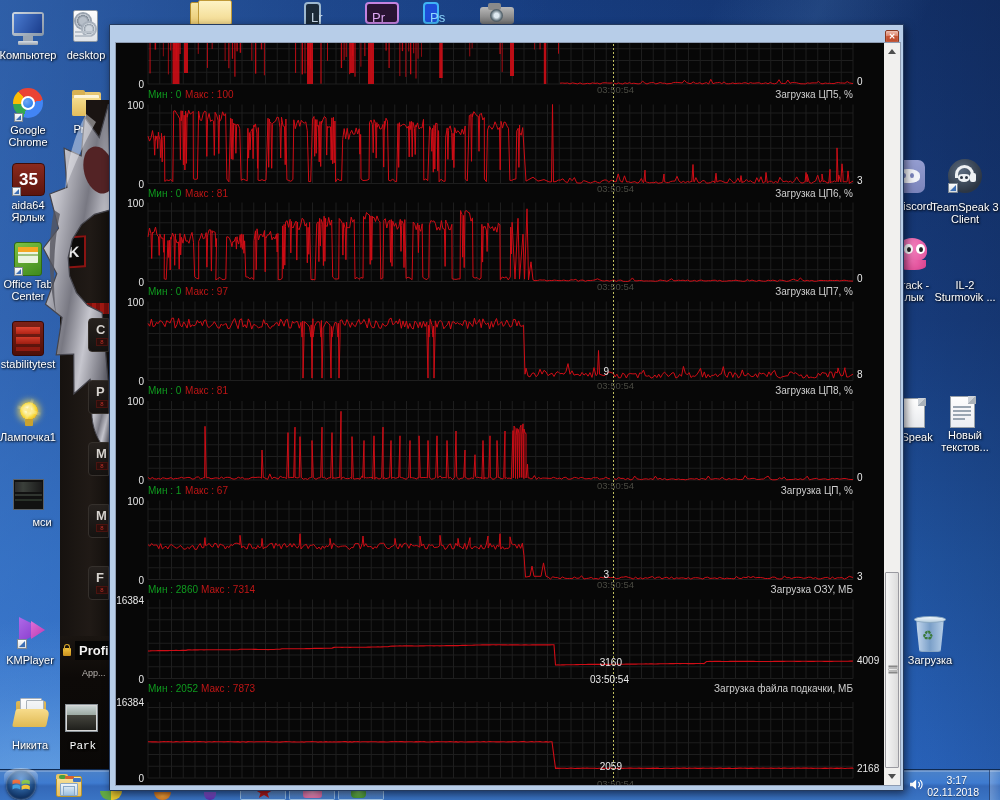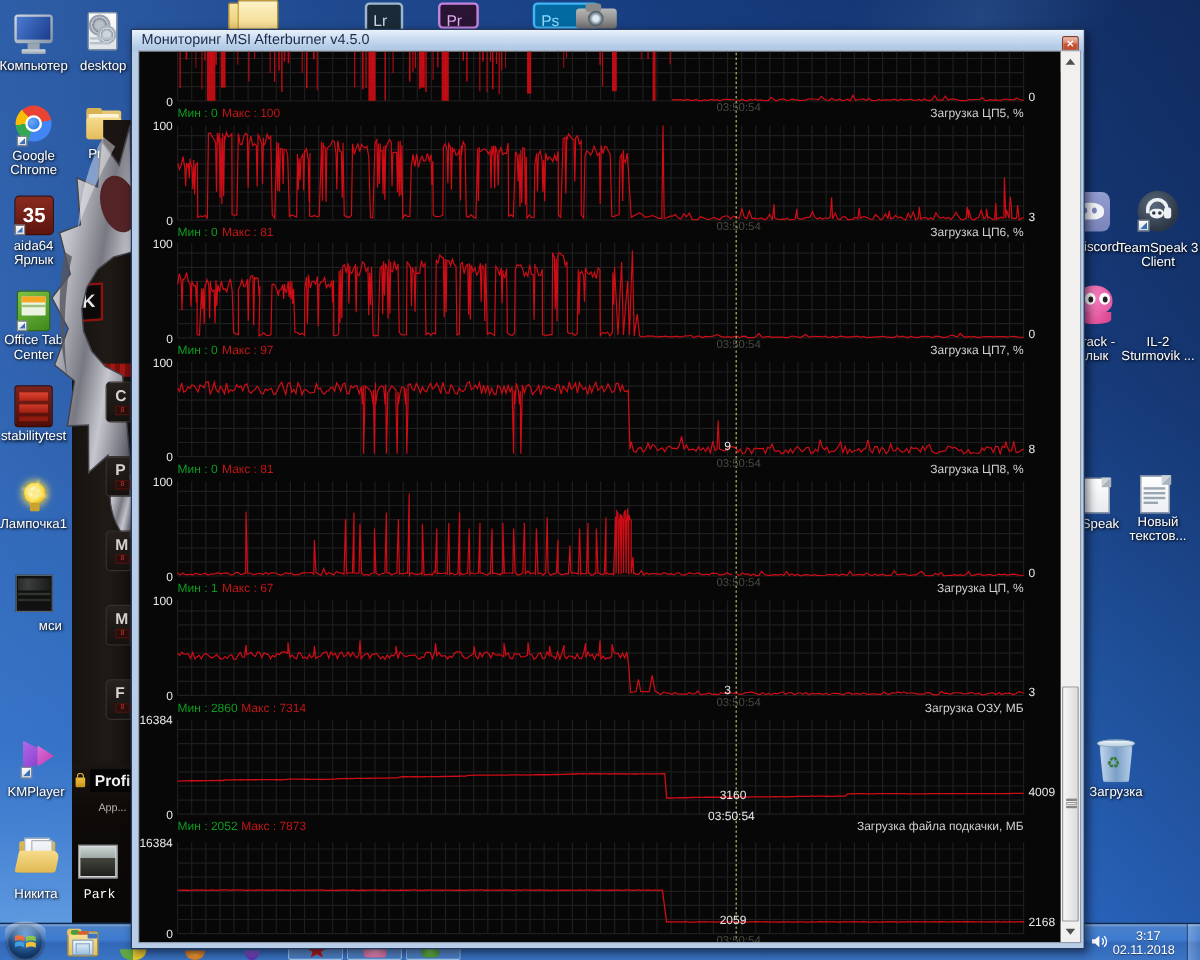--- a/index.html
+++ b/index.html
@@ -41,23 +41,23 @@
 #taskbar { position:absolute; left:0; top:769px; width:1000px; height:31px;
   background:linear-gradient(#2c4a7c 0%, #4a81c9 8%, #3e7bd0 45%, #3368b8 55%, #3a74c4 100%); }
 #tray { position:absolute; right:0; top:0; height:31px; color:#fff; font-size:11px; }
 </style></head>
 <body>
 
 <div class="ico" style="left:186px;top:0;width:46px;height:27px;">
  <div style="position:absolute;left:4px;top:2px;width:34px;height:25px;background:linear-gradient(#f7e7a7,#e8c56a);border:1px solid #b08c30;border-radius:2px;"></div>
  <div style="position:absolute;left:12px;top:0px;width:34px;height:25px;background:linear-gradient(#fdf3c4,#f2d88d);border:1px solid #c09a38;border-radius:2px;"></div>
 </div>
-<div class="ico" style="left:304px;top:2px;width:32px;height:22px;background:#1b2a38;border:2px solid #9db8cf;border-radius:4px;color:#c7d8e8;font-size:13px;padding:6px 0 16px 5px;">Lr</div>
+<div class="ico" style="left:304px;top:2px;width:17px;height:22px;background:#1b2a38;border:2px solid #9db8cf;border-radius:4px;color:#c7d8e8;font-size:13px;padding:6px 0 16px 5px;">Lr</div>
 <div class="ico" style="left:365px;top:2px;width:34px;height:22px;background:#2a1433;border:2px solid #c583e0;border-radius:4px;color:#dfa8f2;font-size:13px;padding:6px 0 0 5px;">Pr</div>
-<div class="ico" style="left:444px;top:2px;width:55px;height:22px;background:#0369a1;border:2px solid #40b4f5;border-radius:4px;color:#8fd8ff;font-size:13px;padding:6px 0 0 5px;">Ps</div>
+<div class="ico" style="left:423px;top:2px;width:16px;height:22px;background:#1d4ed8;border:2px solid #40b4f5;border-radius:4px;color:#8fd8ff;font-size:13px;padding:6px 0 0 5px;">Ps</div>
 <div class="ico" style="left:478px;top:1px;width:38px;height:23px;">
  <div style="position:absolute;left:2px;top:6px;width:34px;height:17px;background:linear-gradient(#b9b9b9,#6e6e6e);border-radius:3px;"></div>
  <div style="position:absolute;left:10px;top:2px;width:13px;height:7px;background:#8a8a8a;border-radius:2px;"></div>
  <div style="position:absolute;left:12px;top:8px;width:13px;height:13px;background:radial-gradient(circle at 50% 50%, #dfeaf2 25%, #5a6a74 60%, #333);border-radius:50%;"></div>
 </div>
 
 <div class="ico" style="left:11px;top:10px;width:34px;height:38px;">
  <div style="position:absolute;left:1px;top:2px;width:32px;height:24px;background:linear-gradient(135deg,#cfd8e2,#8795a5);border-radius:3px;"></div>
  <div style="position:absolute;left:3px;top:4px;width:28px;height:19px;background:linear-gradient(120deg,#4a7bd0,#1b3d8c);"></div>
  <div style="position:absolute;left:12px;top:26px;width:10px;height:5px;background:#9aa5b2;"></div>
@@ -279,21 +279,20 @@
    <path d="M9.5,3 A4,4 0 0 1 9.5,9" stroke="#fff" stroke-width="1.3" fill="none"></path>
    <path d="M11.5,1 A6.5,6.5 0 0 1 11.5,11" stroke="#fff" stroke-width="1.3" fill="none"></path>
   </svg>
   <div style="position:absolute;right:33px;top:5px;font-size:10.5px;color:#fff;text-shadow:0 1px 1px rgba(0,0,0,0.5);">3:17</div>
   <div style="position:absolute;right:21px;top:17px;font-size:10.5px;color:#fff;text-shadow:0 1px 1px rgba(0,0,0,0.5);">02.11.2018</div>
   <div style="position:absolute;right:0;top:1px;width:11px;height:30px;background:linear-gradient(90deg,rgba(255,255,255,0.25),rgba(255,255,255,0.08));border-left:1px solid rgba(20,40,80,0.6);"></div>
  </div>
 </div>
 
 <div id="win">
-  <div id="titlebar">Мониторинг MSI Afterburner v4.5.0</div>
   <div id="closebtn">✕</div>
   <div id="client">
     <div id="blackarea">
       <svg width="768" height="742" viewBox="116 43 768 742">
 
 <defs>
             <style>
  text { font-family:"Liberation Sans", sans-serif; }
  .wl { fill:#e8e8e8; font-size:10px; }
  .gn { fill:#0f9b1f; font-size:10px; }

